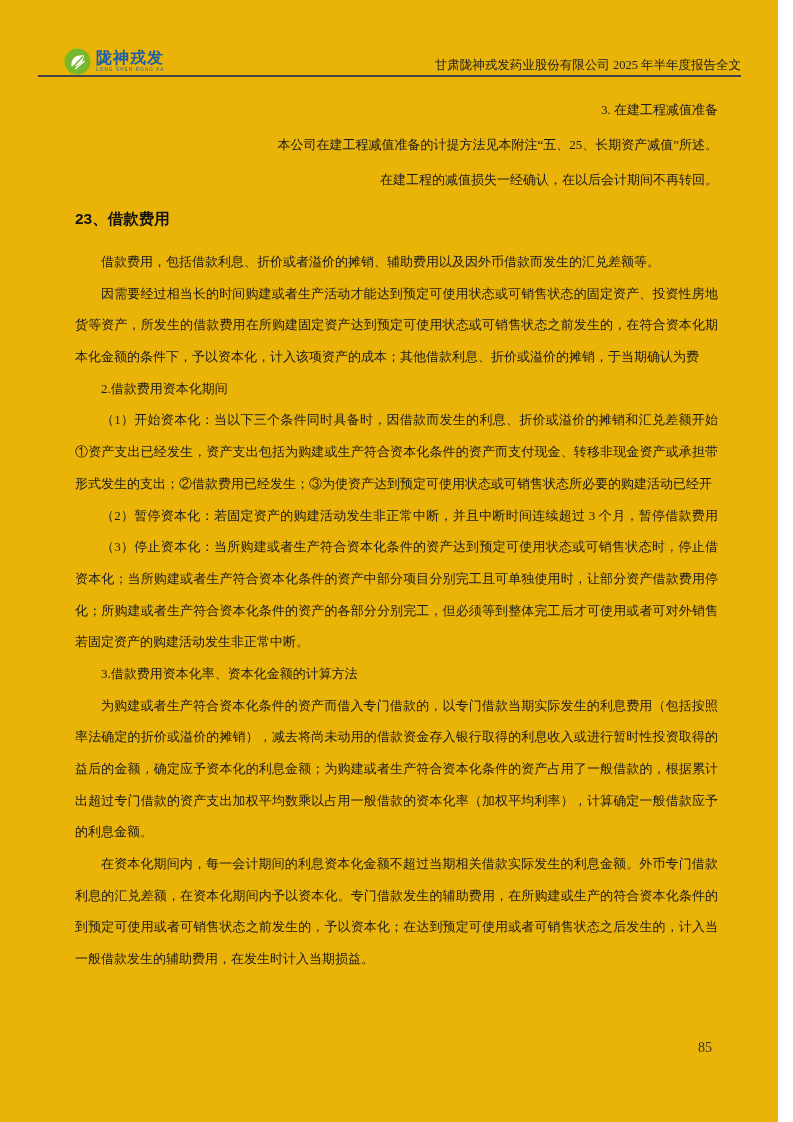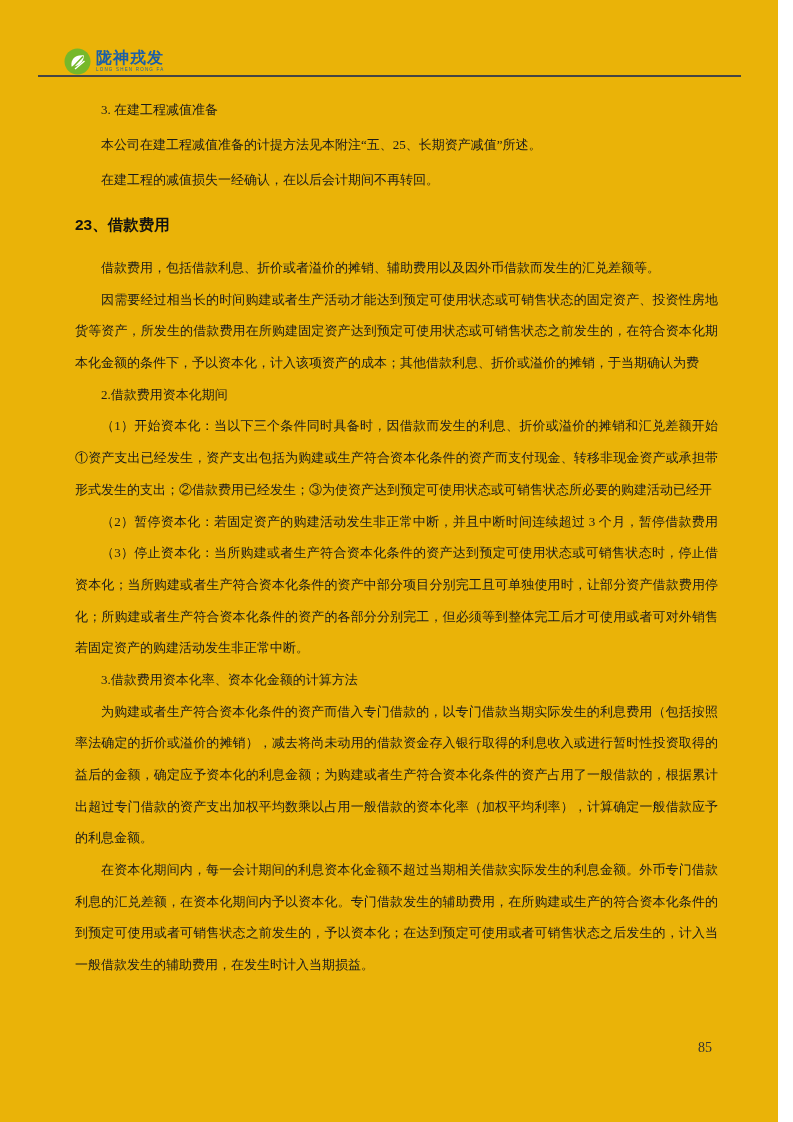--- a/index.html
+++ b/index.html
@@ -61,30 +61,30 @@
     top: 92px;
     width: 643px;
   }
   .line {
     font-size: 13px;
     height: 31.7px;
     line-height: 31.7px;
     overflow: hidden;
     color: #1a1a1a;
   }
-  .top-section .line { height: 35px; line-height: 35px; }
+  .top-section .line { height: 35px; line-height: 35px; text-align: right; }
   .line.indent { text-indent: 26px; }
   .line.j { text-align: justify; text-align-last: justify; }
   .section-heading {
     font-family: "Liberation Sans", sans-serif;
     font-weight: bold;
     font-size: 15.5px;
     line-height: 22px;
     color: #111111;
-    margin: 17px 0 16px 0;
+    margin: 11px 0 16px 0;
   }
 
   .page-number {
     position: absolute;
     right: 66px;
     top: 1040px;
     font-size: 14px;
     color: #333333;
   }
 </style>
@@ -100,20 +100,21 @@
           <circle cx="13.5" cy="13.5" r="13" fill="#76b82a"></circle>
           <path d="M7.5 18.5 C6.5 11 11.5 6.5 20 7.5 C19.5 14.5 14.5 18.8 7.5 18.5 Z" fill="#ffffff"></path>
           <path d="M8.5 19.5 L19 8.5" stroke="#76b82a" stroke-width="1.6" fill="none"></path>
           <path d="M11 21 L20.5 13" stroke="#ffffff" stroke-width="1.4" fill="none"></path>
         </svg>
         <div class="logo-text">
           <span class="logo-cn">陇神戎发</span>
           <span class="logo-en">LONG SHEN RONG FA</span>
         </div>
       </div>
+      <div class="report-title">甘肃陇神戎发药业股份有限公司 2025 年半年度报告全文</div>
     </div>
   </div>
 
   <div class="content">
     <div class="top-section" id="top-section">
         <div class="para">
           <div class="line indent">3. 在建工程减值准备</div>
         </div>
         <div class="para">
           <div class="line indent">本公司在建工程减值准备的计提方法见本附注“五、25、长期资产减值”所述。</div>

